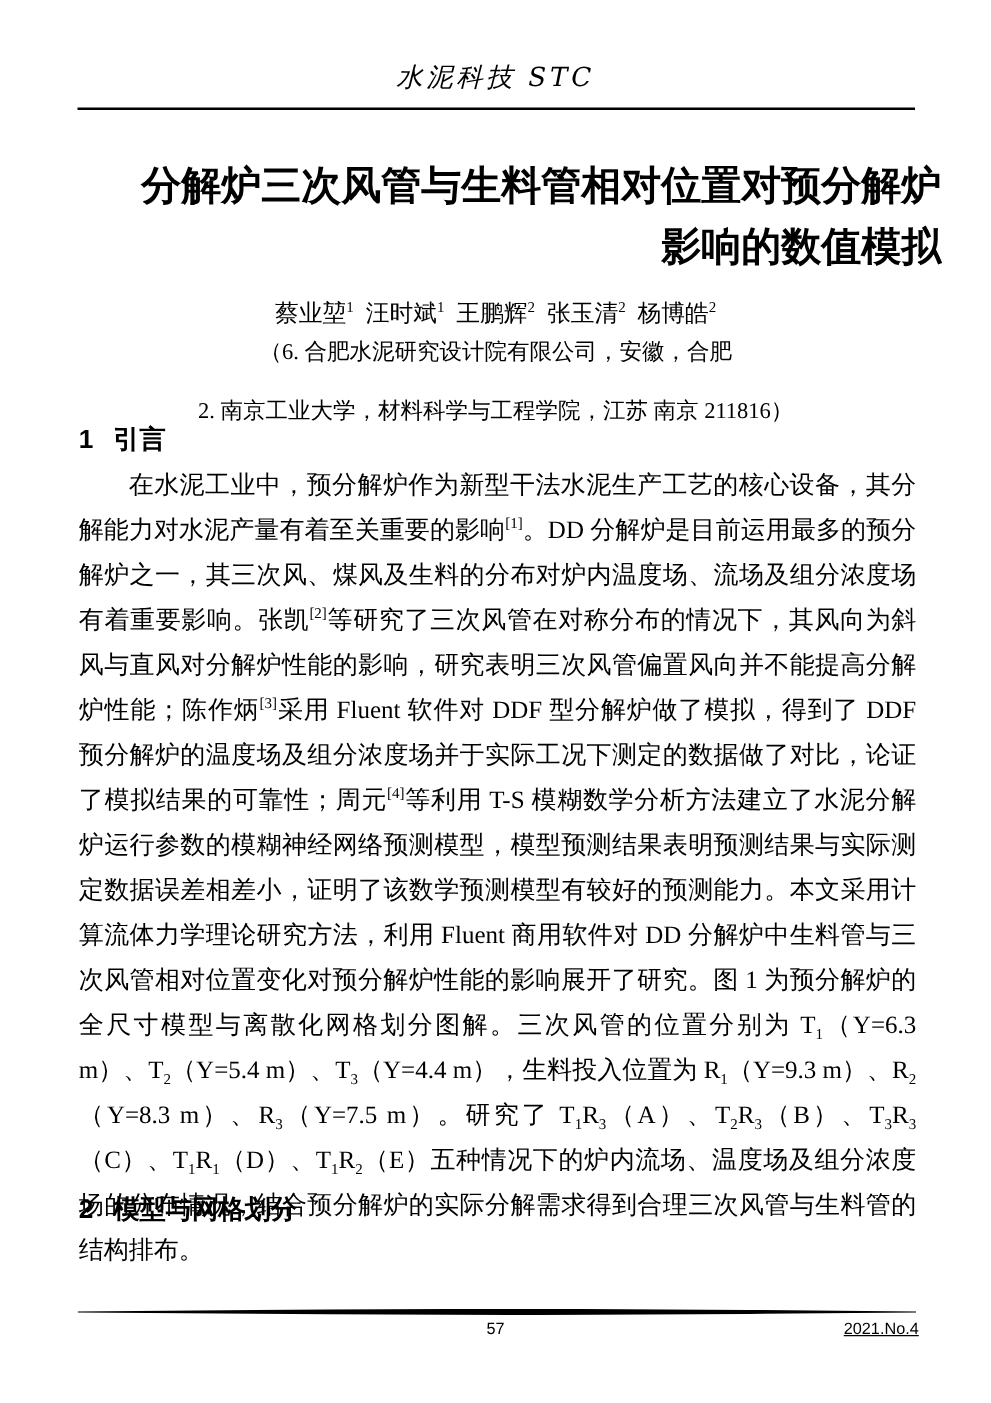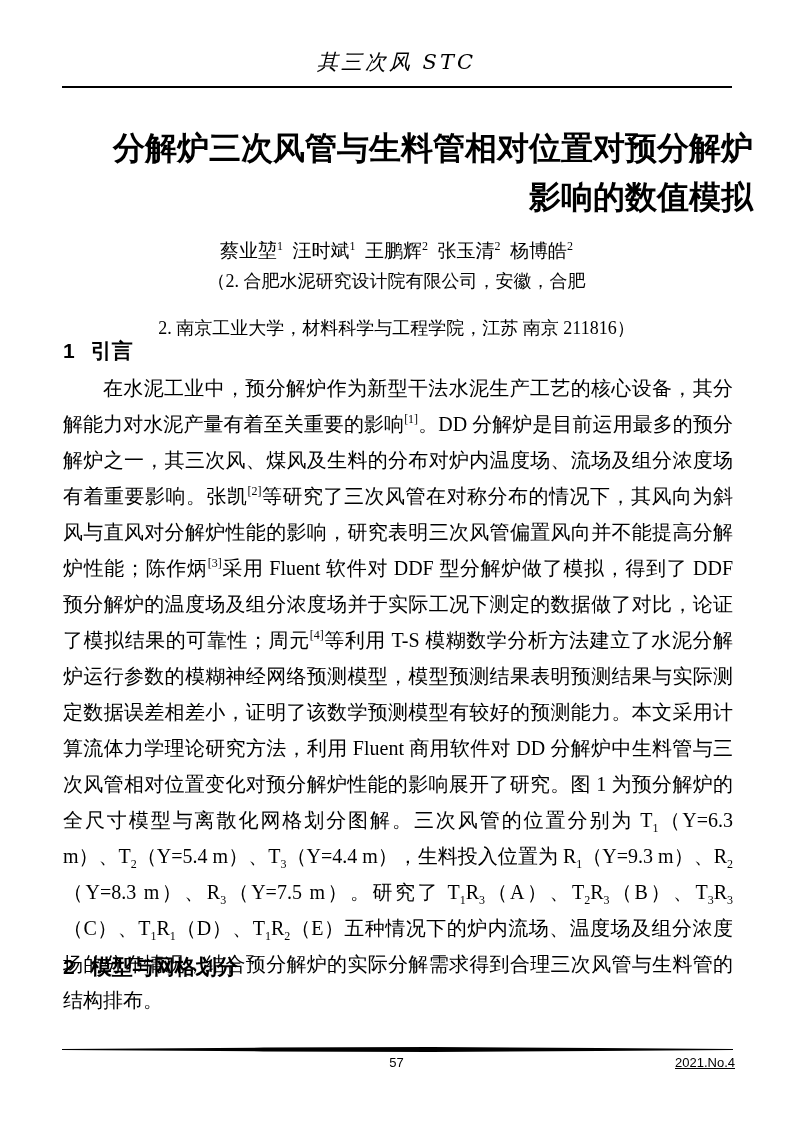--- a/index.html
+++ b/index.html
@@ -101,32 +101,32 @@
     font-size: 13px;
     font-family: "Liberation Sans", sans-serif;
     text-decoration: underline;
   }
 </style>
 </head>
 <body>
 
 <div class="page">
 
-  <div class="journal-header">其三次风 STC</div>
+  <div class="journal-header">水泥科技 STC</div>
 
   <div class="header-rule"></div>
 
   <div class="paper-title">
     <div>分解炉三次风管与生料管相对位置对预分解炉</div>
     <div>影响的数值模拟</div>
   </div>
 
   <div class="authors-line"><span>蔡业堃</span><sup>1</sup><span>  汪时斌</span><sup>1</sup><span>  王鹏辉</span><sup>2</sup><span>  张玉清</span><sup>2</sup><span>  杨博皓</span><sup>2</sup></div>
 
-  <div class="affiliation-1">（2. 合肥水泥研究设计院有限公司，安徽，合肥</div>
+  <div class="affiliation-1">（6. 合肥水泥研究设计院有限公司，安徽，合肥</div>
 
   <div class="affiliation-2">2. 南京工业大学，材料科学与工程学院，江苏 南京 211816）</div>
 
   <div class="section-heading heading-1">
     <span class="sec-num">1</span><span>引言</span>
   </div>
 
   <div class="body-para para-1"><span>在水泥工业中，预分解炉作为新型干法水泥生产工艺的核心设备，其分解能力对水泥产量有着至关重要的影响</span><sup>[1]</sup><span>。DD 分解炉是目前运用最多的预分解炉之一，其三次风、煤风及生料的分布对炉内温度场、流场及组分浓度场有着重要影响。张凯</span><sup>[2]</sup><span>等研究了三次风管在对称分布的情况下，其风向为斜风与直风对分解炉性能的影响，研究表明三次风管偏置风向并不能提高分解炉性能；陈作炳</span><sup>[3]</sup><span>采用 Fluent 软件对 DDF 型分解炉做了模拟，得到了 DDF 预分解炉的温度场及组分浓度场并于实际工况下测定的数据做了对比，论证了模拟结果的可靠性；周元</span><sup>[4]</sup><span>等利用 T-S 模糊数学分析方法建立了水泥分解炉运行参数的模糊神经网络预测模型，模型预测结果表明预测结果与实际测定数据误差相差小，证明了该数学预测模型有较好的预测能力。本文采用计算流体力学理论研究方法，利用 Fluent 商用软件对 DD 分解炉中生料管与三次风管相对位置变化对预分解炉性能的影响展开了研究。图 1 为预分解炉的全尺寸模型与离散化网格划分图解。三次风管的位置分别为 T</span><sub>1</sub><span>（Y=6.3 m）、T</span><sub>2</sub><span>（Y=5.4 m）、T</span><sub>3</sub><span>（Y=4.4 m），生料投入位置为 R</span><sub>1</sub><span>（Y=9.3 m）、R</span><sub>2</sub><span>（Y=8.3 m）、R</span><sub>3</sub><span>（Y=7.5 m）。研究了 T</span><sub>1</sub><span>R</span><sub>3</sub><span>（A）、T</span><sub>2</sub><span>R</span><sub>3</sub><span>（B）、T</span><sub>3</sub><span>R</span><sub>3</sub><span>（C）、T</span><sub>1</sub><span>R</span><sub>1</sub><span>（D）、T</span><sub>1</sub><span>R</span><sub>2</sub><span>（E）五种情况下的炉内流场、温度场及组分浓度场的分布情况，结合预分解炉的实际分解需求得到合理三次风管与生料管的结构排布。</span></div>
 
   <div class="section-heading heading-2">

